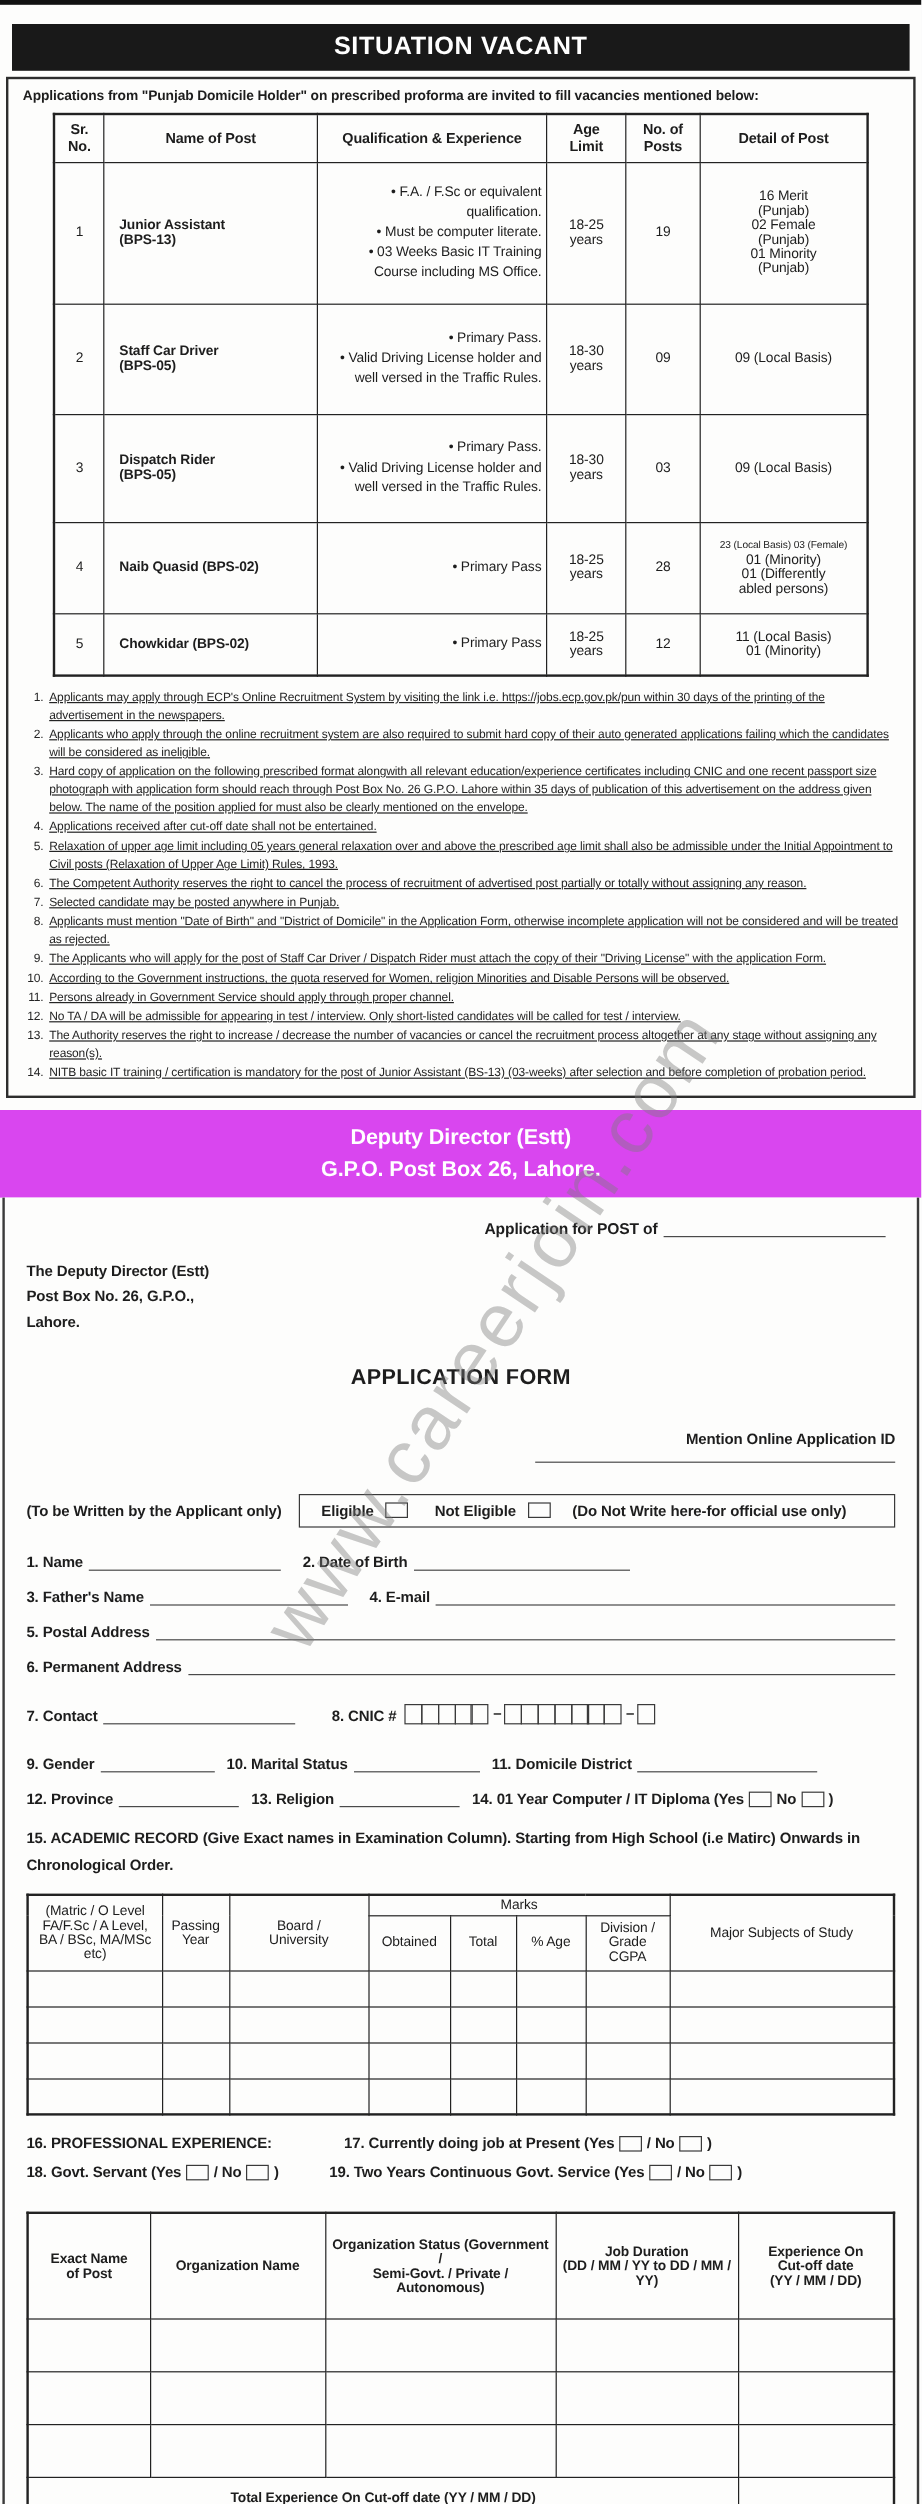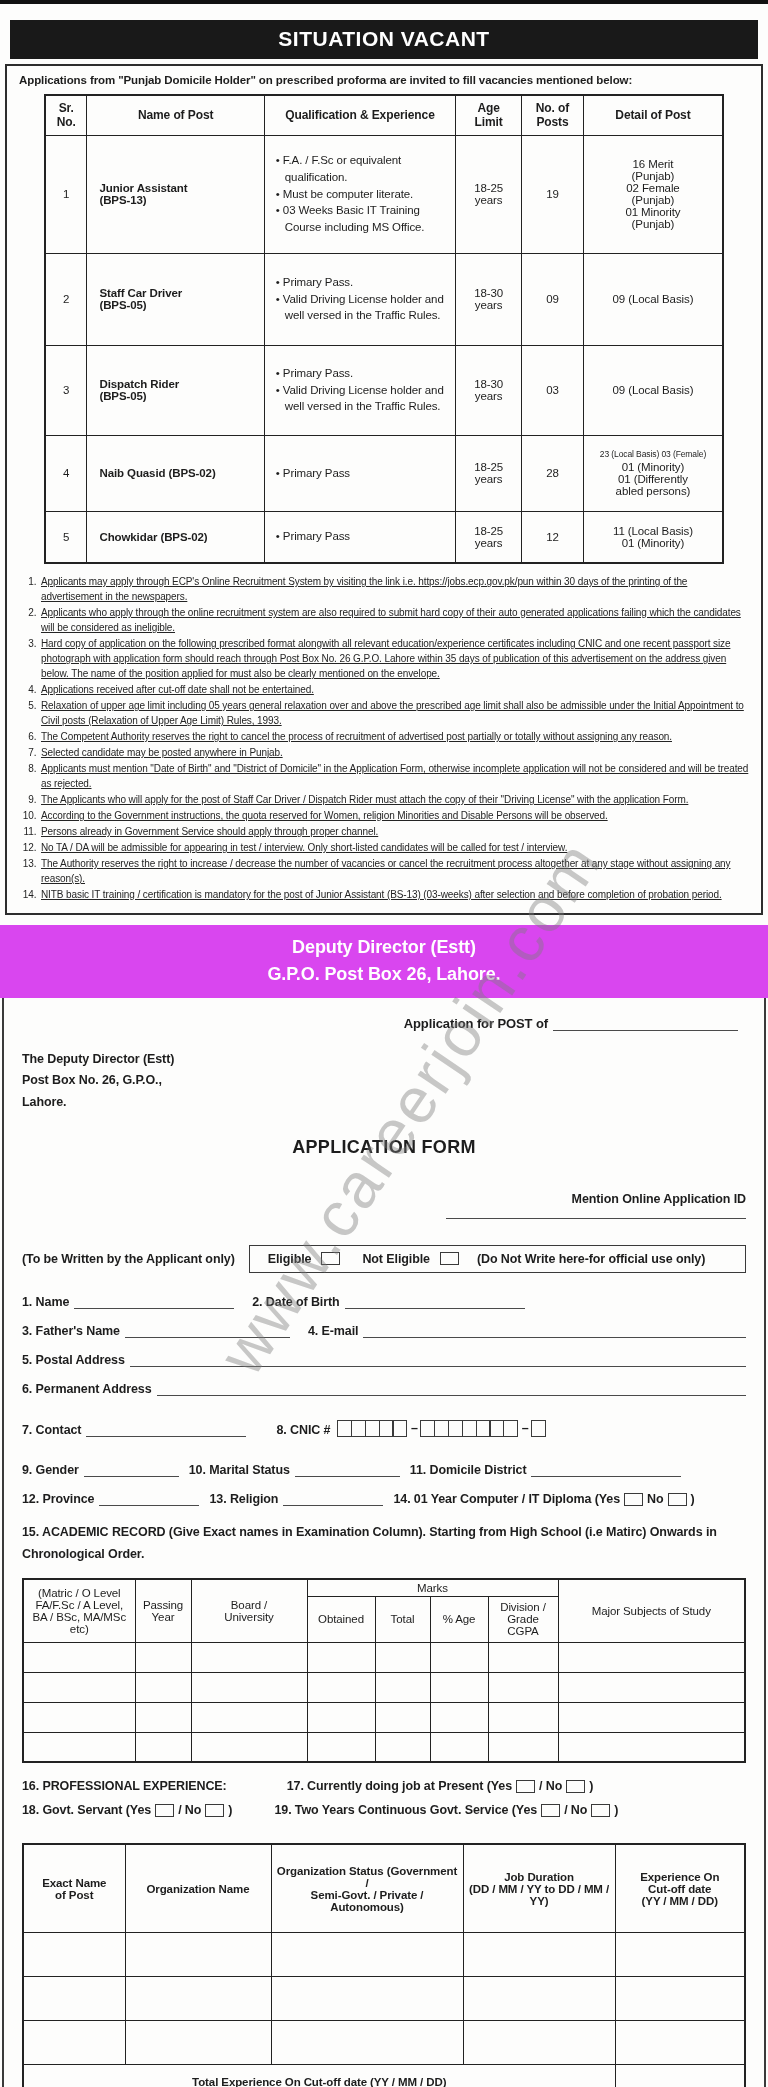--- a/index.html
+++ b/index.html
@@ -26,21 +26,21 @@
   .intro b { font-weight: 800; }
 
   table { border-collapse: collapse; }
   .vtable { margin: 2px auto 10px; width: 680px; border: 2px solid #222; font-size: 11.5px; }
   .vtable th, .vtable td { border: 1.6px solid #222; vertical-align: middle; padding: 3px 4px; }
   .vtable th { font-weight: bold; font-size: 12px; text-align: center; height: 40px; }
   .vtable td { text-align: center; }
   .pre { white-space: pre-line; }
   .cell-post { text-align: left !important; font-weight: bold; padding-left: 12px !important; }
   .cell-qual { text-align: left !important; padding-left: 10px !important; }
-  .bullets div { padding-left: 10px; text-indent: -9px; line-height: 1.45; }
+  .bullets div { padding-left: 10px; text-indent: -9px; line-height: 1.45; text-align: right; }
   .row1 td { height: 118px; }
   .row2 td { height: 92px; }
   .row3 td { height: 90px; }
   .row4 td { height: 76px; }
   .row5 td { height: 52px; }
   .small-detail { display: block; font-size: 8.5px; line-height: 1.3; }
   .small-detail:empty { display: none; }
 
   .notes { font-size: 10px; line-height: 1.5; padding-left: 20px; font-weight: 500; color:#242424;text-decoration:underline; }
   .notes li { margin-bottom: 1px; padding-left: 2px; }

